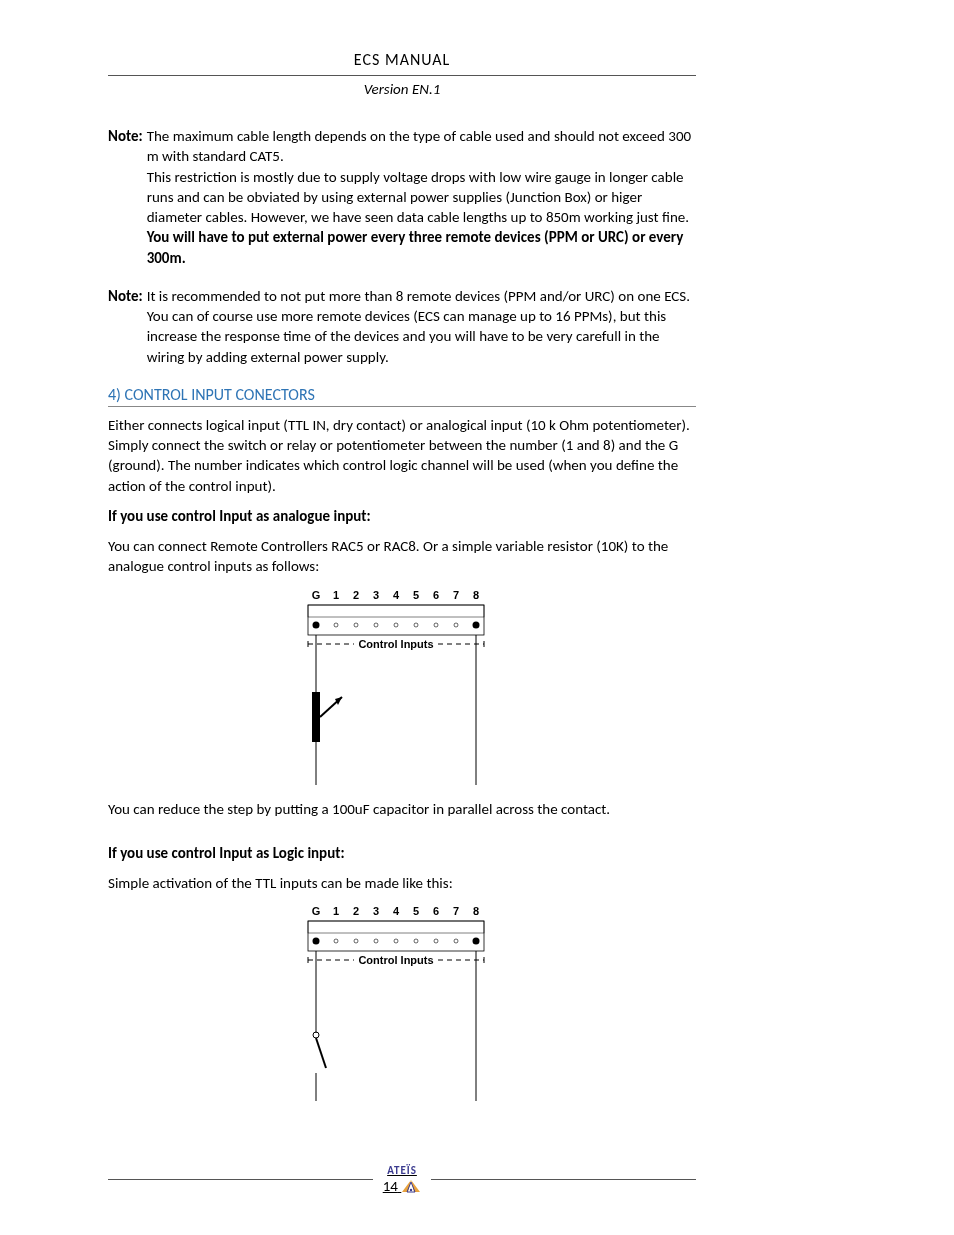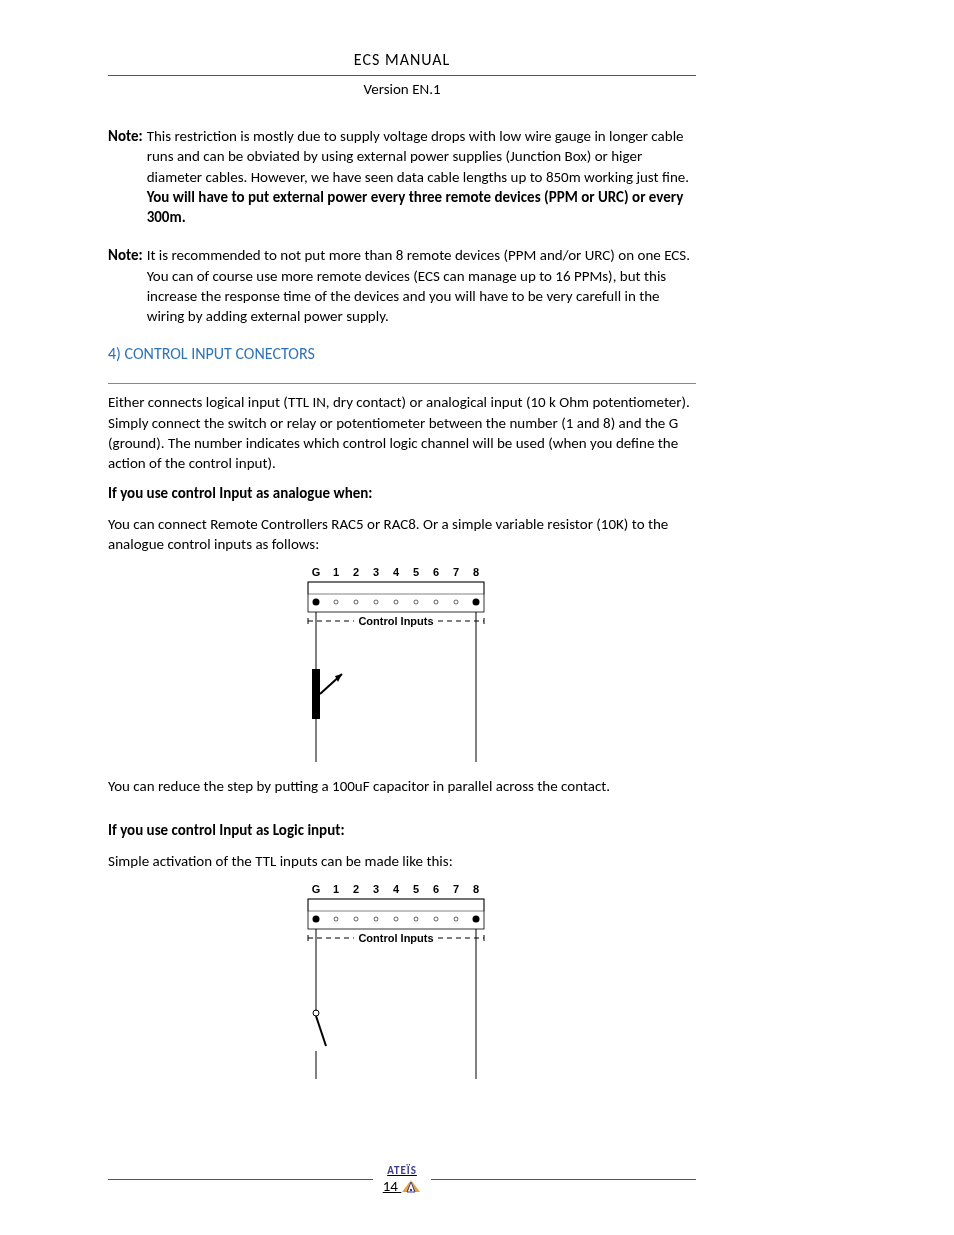--- a/index.html
+++ b/index.html
@@ -27,40 +27,41 @@
   }
   .header-rule {
     border: none;
     border-top: 1px solid #555;
     margin: 4px 0 4px 0;
   }
   .version {
     text-align: center;
     font-size: 15px;
     margin-bottom: 28px;
+    font-style: italic;
   }
   .note-block {
     display: flex;
     margin-bottom: 18px;
     line-height: 1.35;
   }
   .note-label {
     font-weight: bold;
     flex-shrink: 0;
     padding-right: 4px;
   }
   .note-body {
     flex: 1;
   }
   .bold { font-weight: bold; }
   .section-heading {
     color: #2E74B5;
     font-size: 16px;
     margin-top: 12px;
-    margin-bottom: 20px;
+    margin-bottom: 2px;
   }
   .section-rule {
     border: none;
     border-top: 1px solid #888;
     margin: 0 0 8px 0;
   }
   .para {
     line-height: 1.35;
     margin-bottom: 10px;
   }
@@ -104,39 +105,40 @@
 
   <div class="header">
     <span class="header-title">ECS  MANUAL</span>
   </div>
   <hr class="header-rule">
   <div class="version">Version EN.1</div>
 
   <div class="note-block">
     <span class="note-label">Note:</span>
     <div class="note-body">
+      <div>The maximum cable length depends on the type of cable used and should not exceed 300 m with standard CAT5.</div>
       <div>
         <span>This restriction is mostly due to supply voltage drops with low wire gauge in longer cable runs and can be obviated by using external power supplies (Junction Box) or higer diameter cables. However, we have seen data cable lengths up to 850m working just fine. </span><span class="bold">You will have to put external power every three remote devices (PPM or URC) or every 300m.</span>
       </div>
     </div>
   </div>
 
   <div class="note-block">
     <span class="note-label">Note:</span>
     <div class="note-body">
       <div>It is recommended to not put more than 8 remote devices (PPM and/or URC) on one ECS. You can of course use more remote devices (ECS can manage up to 16 PPMs), but this increase the response time of the devices and you will have to be very carefull in the wiring by adding external power supply.</div>
     </div>
   </div>
 
   <div class="section-heading">4) CONTROL INPUT CONECTORS</div>
   <hr class="section-rule">
 
   <div class="para">Either connects logical input (TTL IN, dry contact) or analogical input (10 k Ohm potentiometer). Simply connect the switch or relay or potentiometer between the number (1 and 8) and the G (ground). The number indicates which control logic channel will be used (when you define the action of the control input).</div>
 
-  <div class="para bold">If you use control Input as analogue when:</div>
+  <div class="para bold">If you use control Input as analogue input:</div>
   <div class="para">You can connect Remote Controllers RAC5 or RAC8. Or a simple variable resistor (10K) to the analogue control inputs as follows:</div>
 
   <div class="diagram-wrap">
     <svg width="200" height="200" viewBox="0 0 200 200">
 
       <g font-family="Arial" font-size="11" font-weight="bold" text-anchor="middle">
         <text x="14" y="12">G</text>
         <text x="34" y="12">1</text>
         <text x="54" y="12">2</text>
         <text x="74" y="12">3</text>

